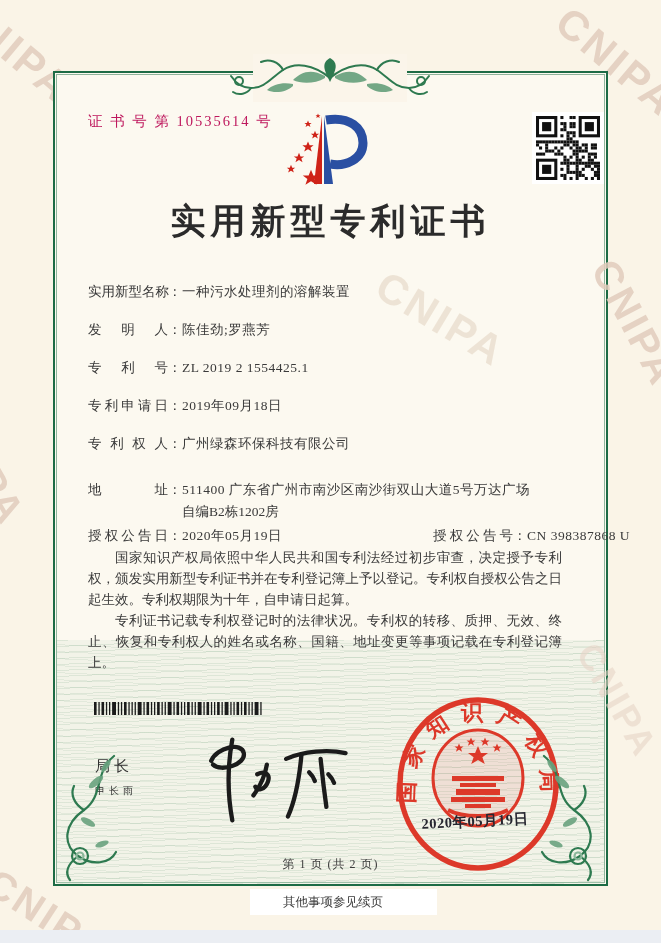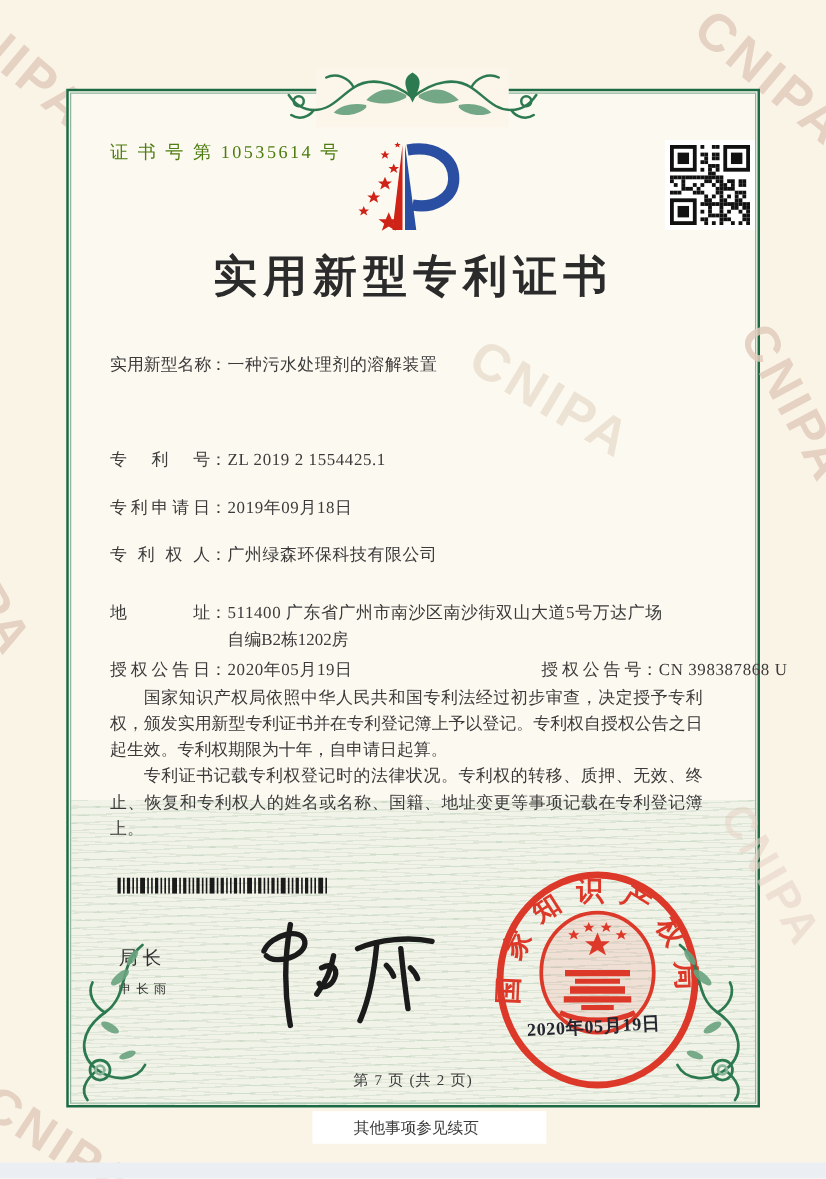--- a/index.html
+++ b/index.html
@@ -19,21 +19,21 @@
 
   
   .guilloche{position:absolute;left:57px;top:640px;width:547px;height:244px;z-index:3;
     background:
       repeating-linear-gradient(177.5deg, rgba(110,160,124,0.16) 0 1px, rgba(0,0,0,0) 1px 6px),
       repeating-linear-gradient(182.5deg, rgba(110,160,124,0.12) 0 1px, rgba(0,0,0,0) 1px 7px);
     background-color:rgba(210,228,208,0.25);}
 
   .content{position:absolute;inset:0;z-index:5;}
 
-  .certno{position:absolute;left:88px;top:112px;font-size:14.5px;letter-spacing:2px;color:#4d7c0f;}
+  .certno{position:absolute;left:88px;top:112px;font-size:14.5px;letter-spacing:2px;color:#be185d;}
 
   .title{position:absolute;left:0;top:198px;width:661px;text-align:center;
          font-size:35px;font-weight:bold;letter-spacing:5px;color:#2b2b2b;}
 
   .row{position:absolute;left:88px;font-size:13.5px;color:#3a3a3a;white-space:nowrap;}
   .lab{display:inline-block;width:80px;text-align:justify;text-align-last:justify;}
   .colon{display:inline-block;width:14px;}
   .val{letter-spacing:0.5px;}
   .row2{position:absolute;left:182px;font-size:13.5px;color:#3a3a3a;}
   .rgroup{position:absolute;left:345px;top:0;}
@@ -297,20 +297,23 @@
         <rect x="60" y="54" width="3" height="3" fill="#111"></rect>
         <rect x="60" y="57" width="3" height="3" fill="#111"></rect>
         <rect x="60" y="60" width="3" height="3" fill="#111"></rect>
       </svg>
 
     <div class="title">实用新型专利证书</div>
 
     <div class="row" style="top:283px">
       <span class="lab">实用新型名称</span><span class="colon">：</span><span class="val">一种污水处理剂的溶解装置</span>
     </div>
+    <div class="row" style="top:321px">
+      <span class="lab">发明人</span><span class="colon">：</span><span class="val">陈佳劲;罗燕芳</span>
+    </div>
     <div class="row" style="top:359px">
       <span class="lab">专利号</span><span class="colon">：</span><span class="val">ZL 2019 2 1554425.1</span>
     </div>
     <div class="row" style="top:397px">
       <span class="lab">专利申请日</span><span class="colon">：</span><span class="val">2019年09月18日</span>
     </div>
     <div class="row" style="top:435px">
       <span class="lab">专利权人</span><span class="colon">：</span><span class="val">广州绿森环保科技有限公司</span>
     </div>
     <div class="row" style="top:481px">
@@ -415,21 +418,21 @@
           <rect x="-18" y="5" width="36" height="4"></rect>
           <rect x="-22" y="11" width="44" height="6"></rect>
           <rect x="-27" y="19" width="54" height="5"></rect>
           <rect x="-13" y="26" width="26" height="4"></rect>
         </g>
         <path d="M-30,32 C-15,40 15,40 30,32" stroke="#dc2a1a" stroke-width="4" fill="none"></path>
       </g>
     </svg>
     <div class="sealdate">2020年05月19日</div>
 
-    <div class="pageinfo">第 7 页 (共 2 页)</div>
+    <div class="pageinfo">第 1 页 (共 2 页)</div>
 
   </div>
 
   <div class="contnote-box">
     <div class="contnote">其他事项参见续页</div>
   </div>
 
   <div class="scan-edge"></div>
 
 </div>

